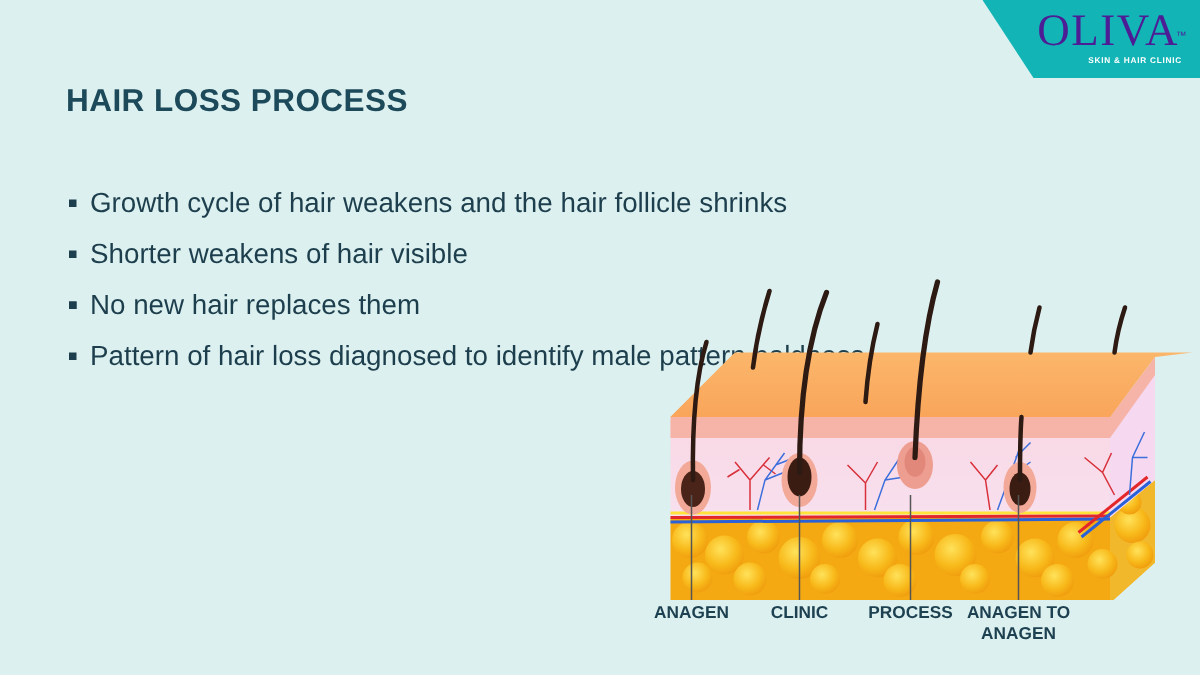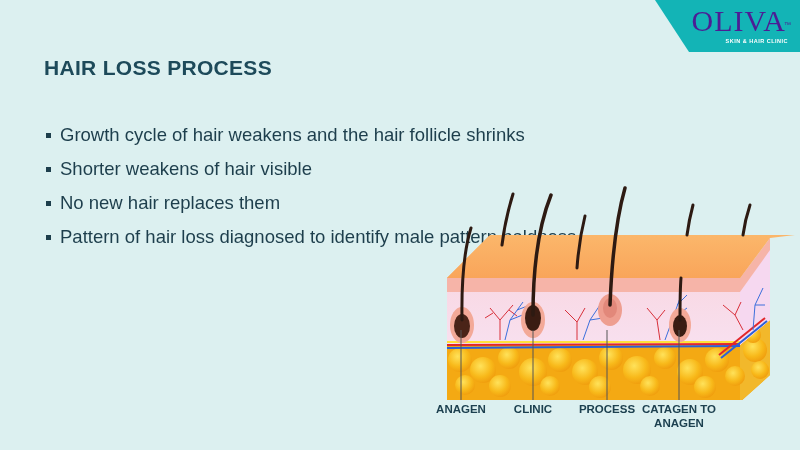--- a/index.html
+++ b/index.html
@@ -171,16 +171,16 @@
     <line x1="182" y1="150" x2="182" y2="220"></line>
     <line x1="254" y1="150" x2="254" y2="220"></line>
   </g>
 </svg>
 
 <div class="labels">
   <div class="lbl" style="left:461px">ANAGEN</div>
   <div class="lbl" style="left:533px">CLINIC</div>
   <div class="lbl" style="left:607px">PROCESS</div>
   <div class="lbl" style="left:679px">
-    <div>CATAGEN TO</div>
+    <div>ANAGEN TO</div>
     <div>ANAGEN</div>
   </div>
 </div>
 
 </body></html>

